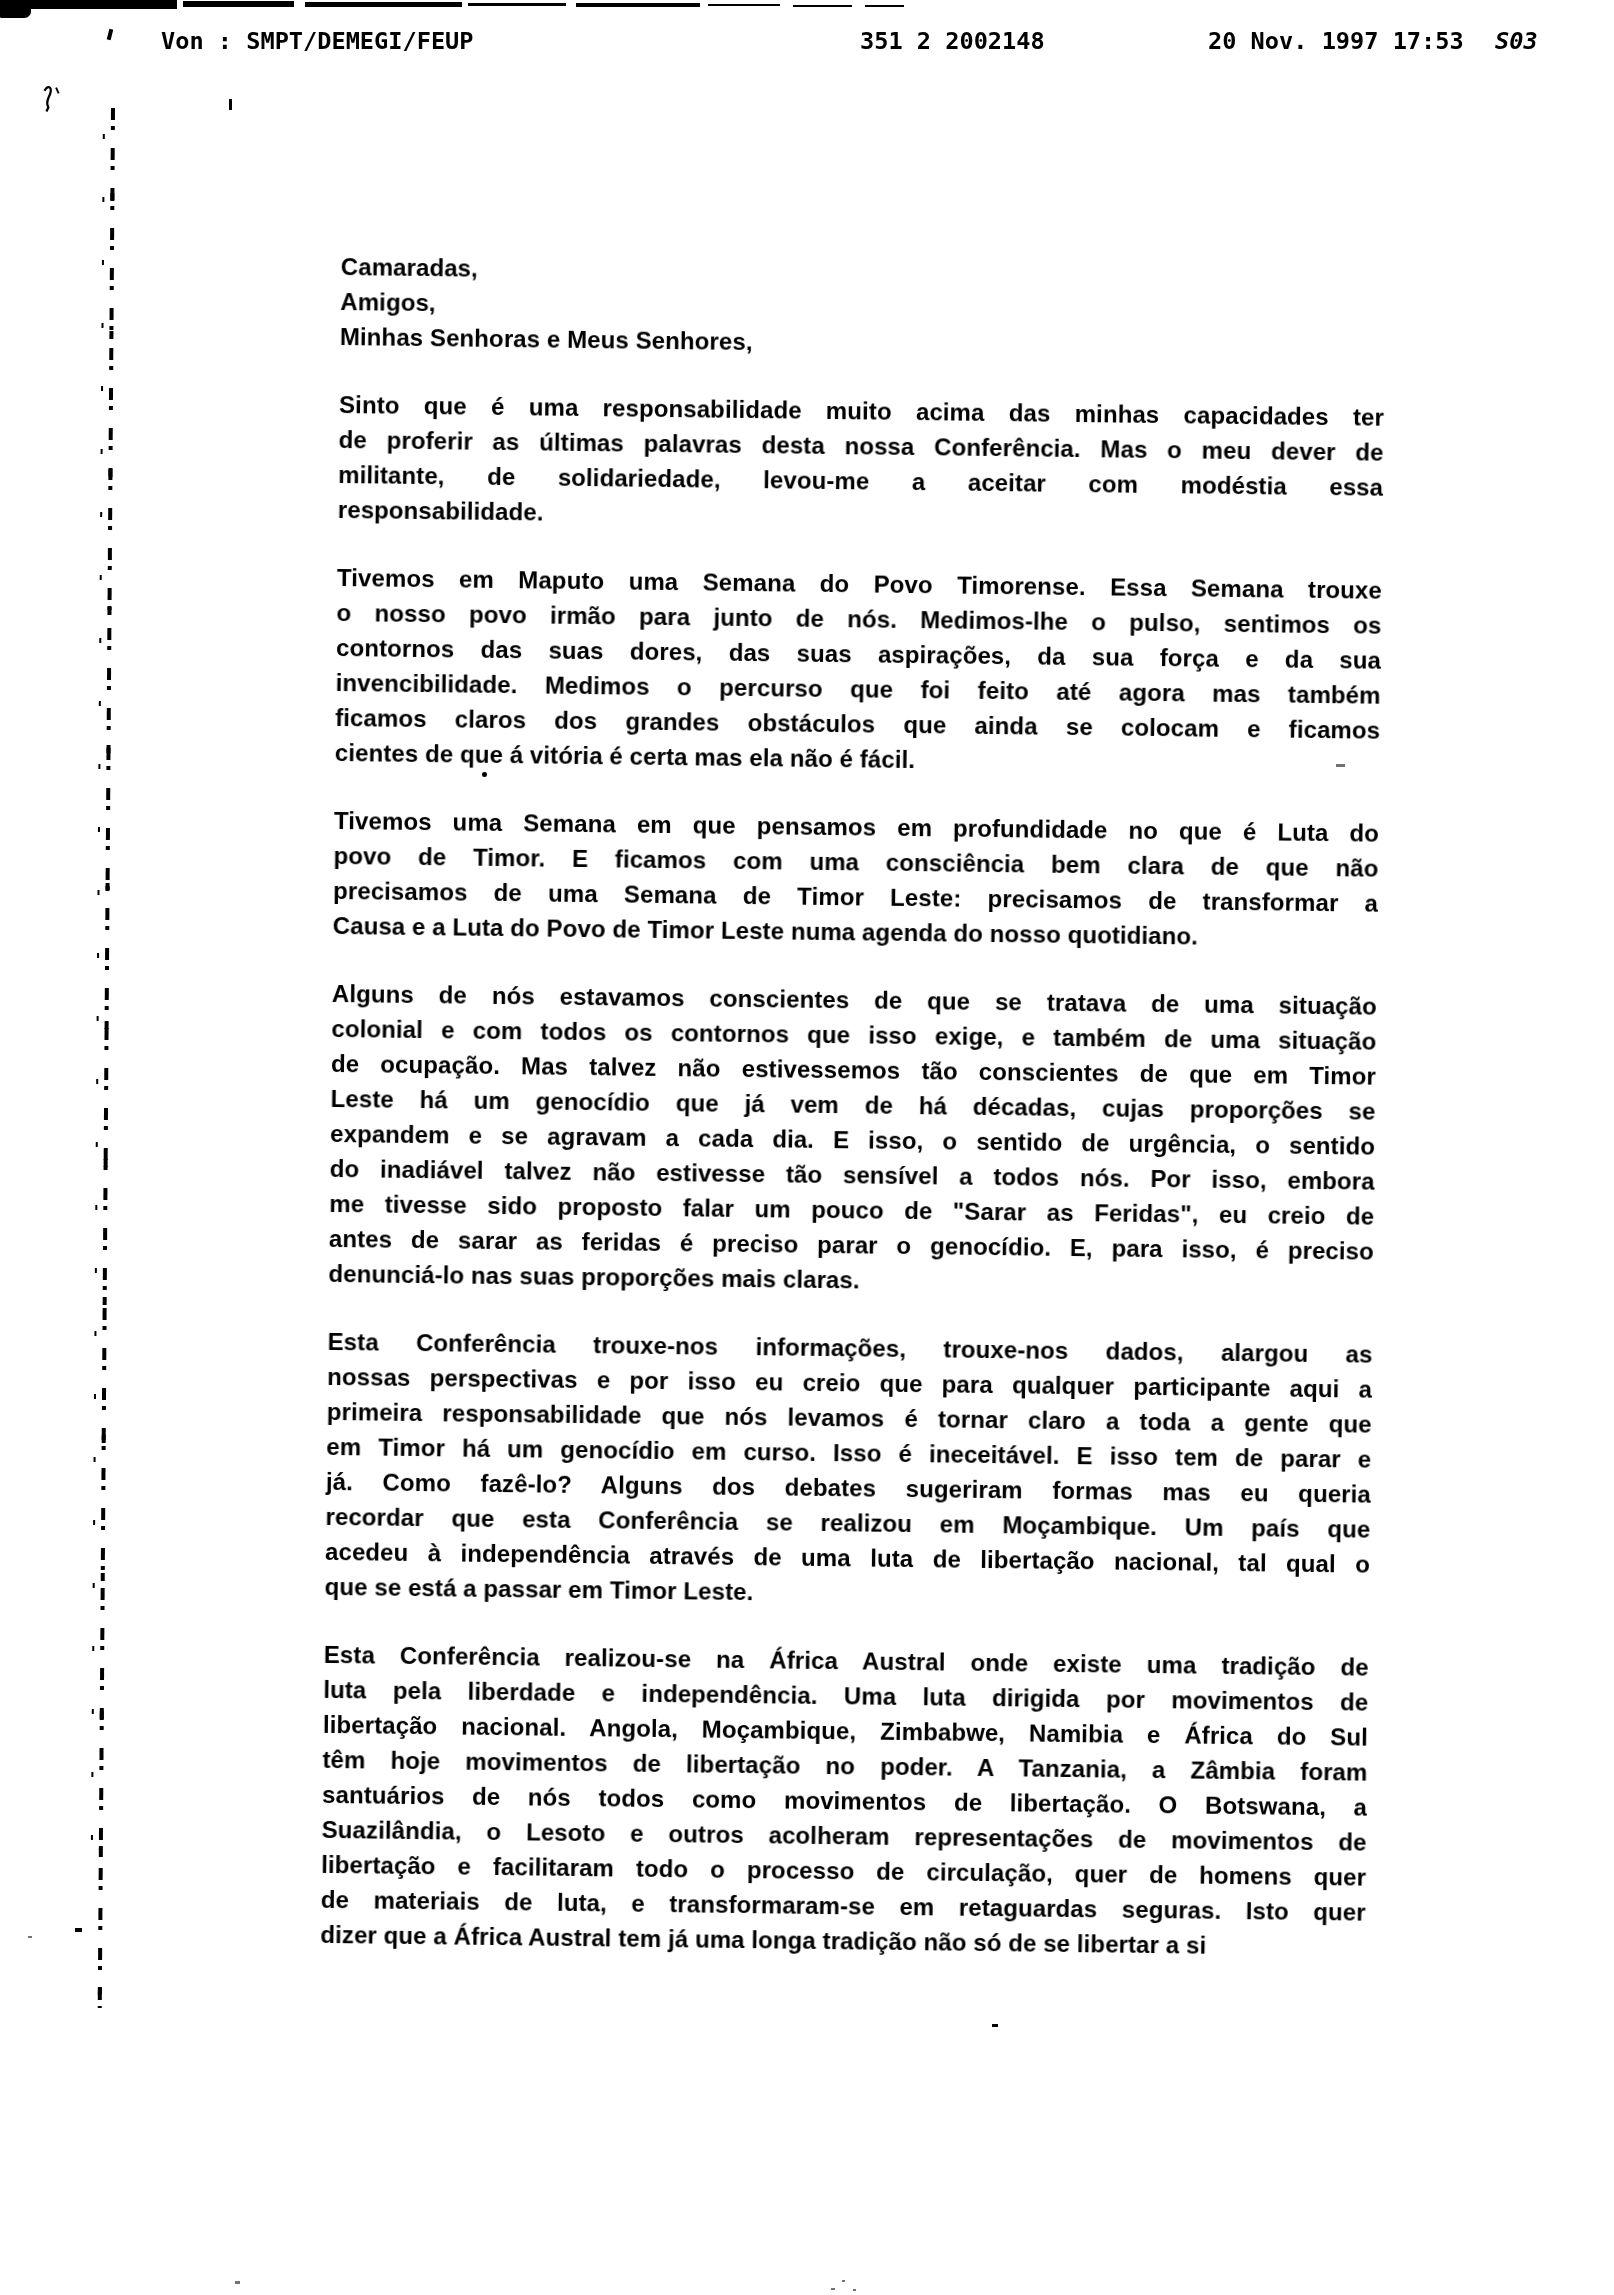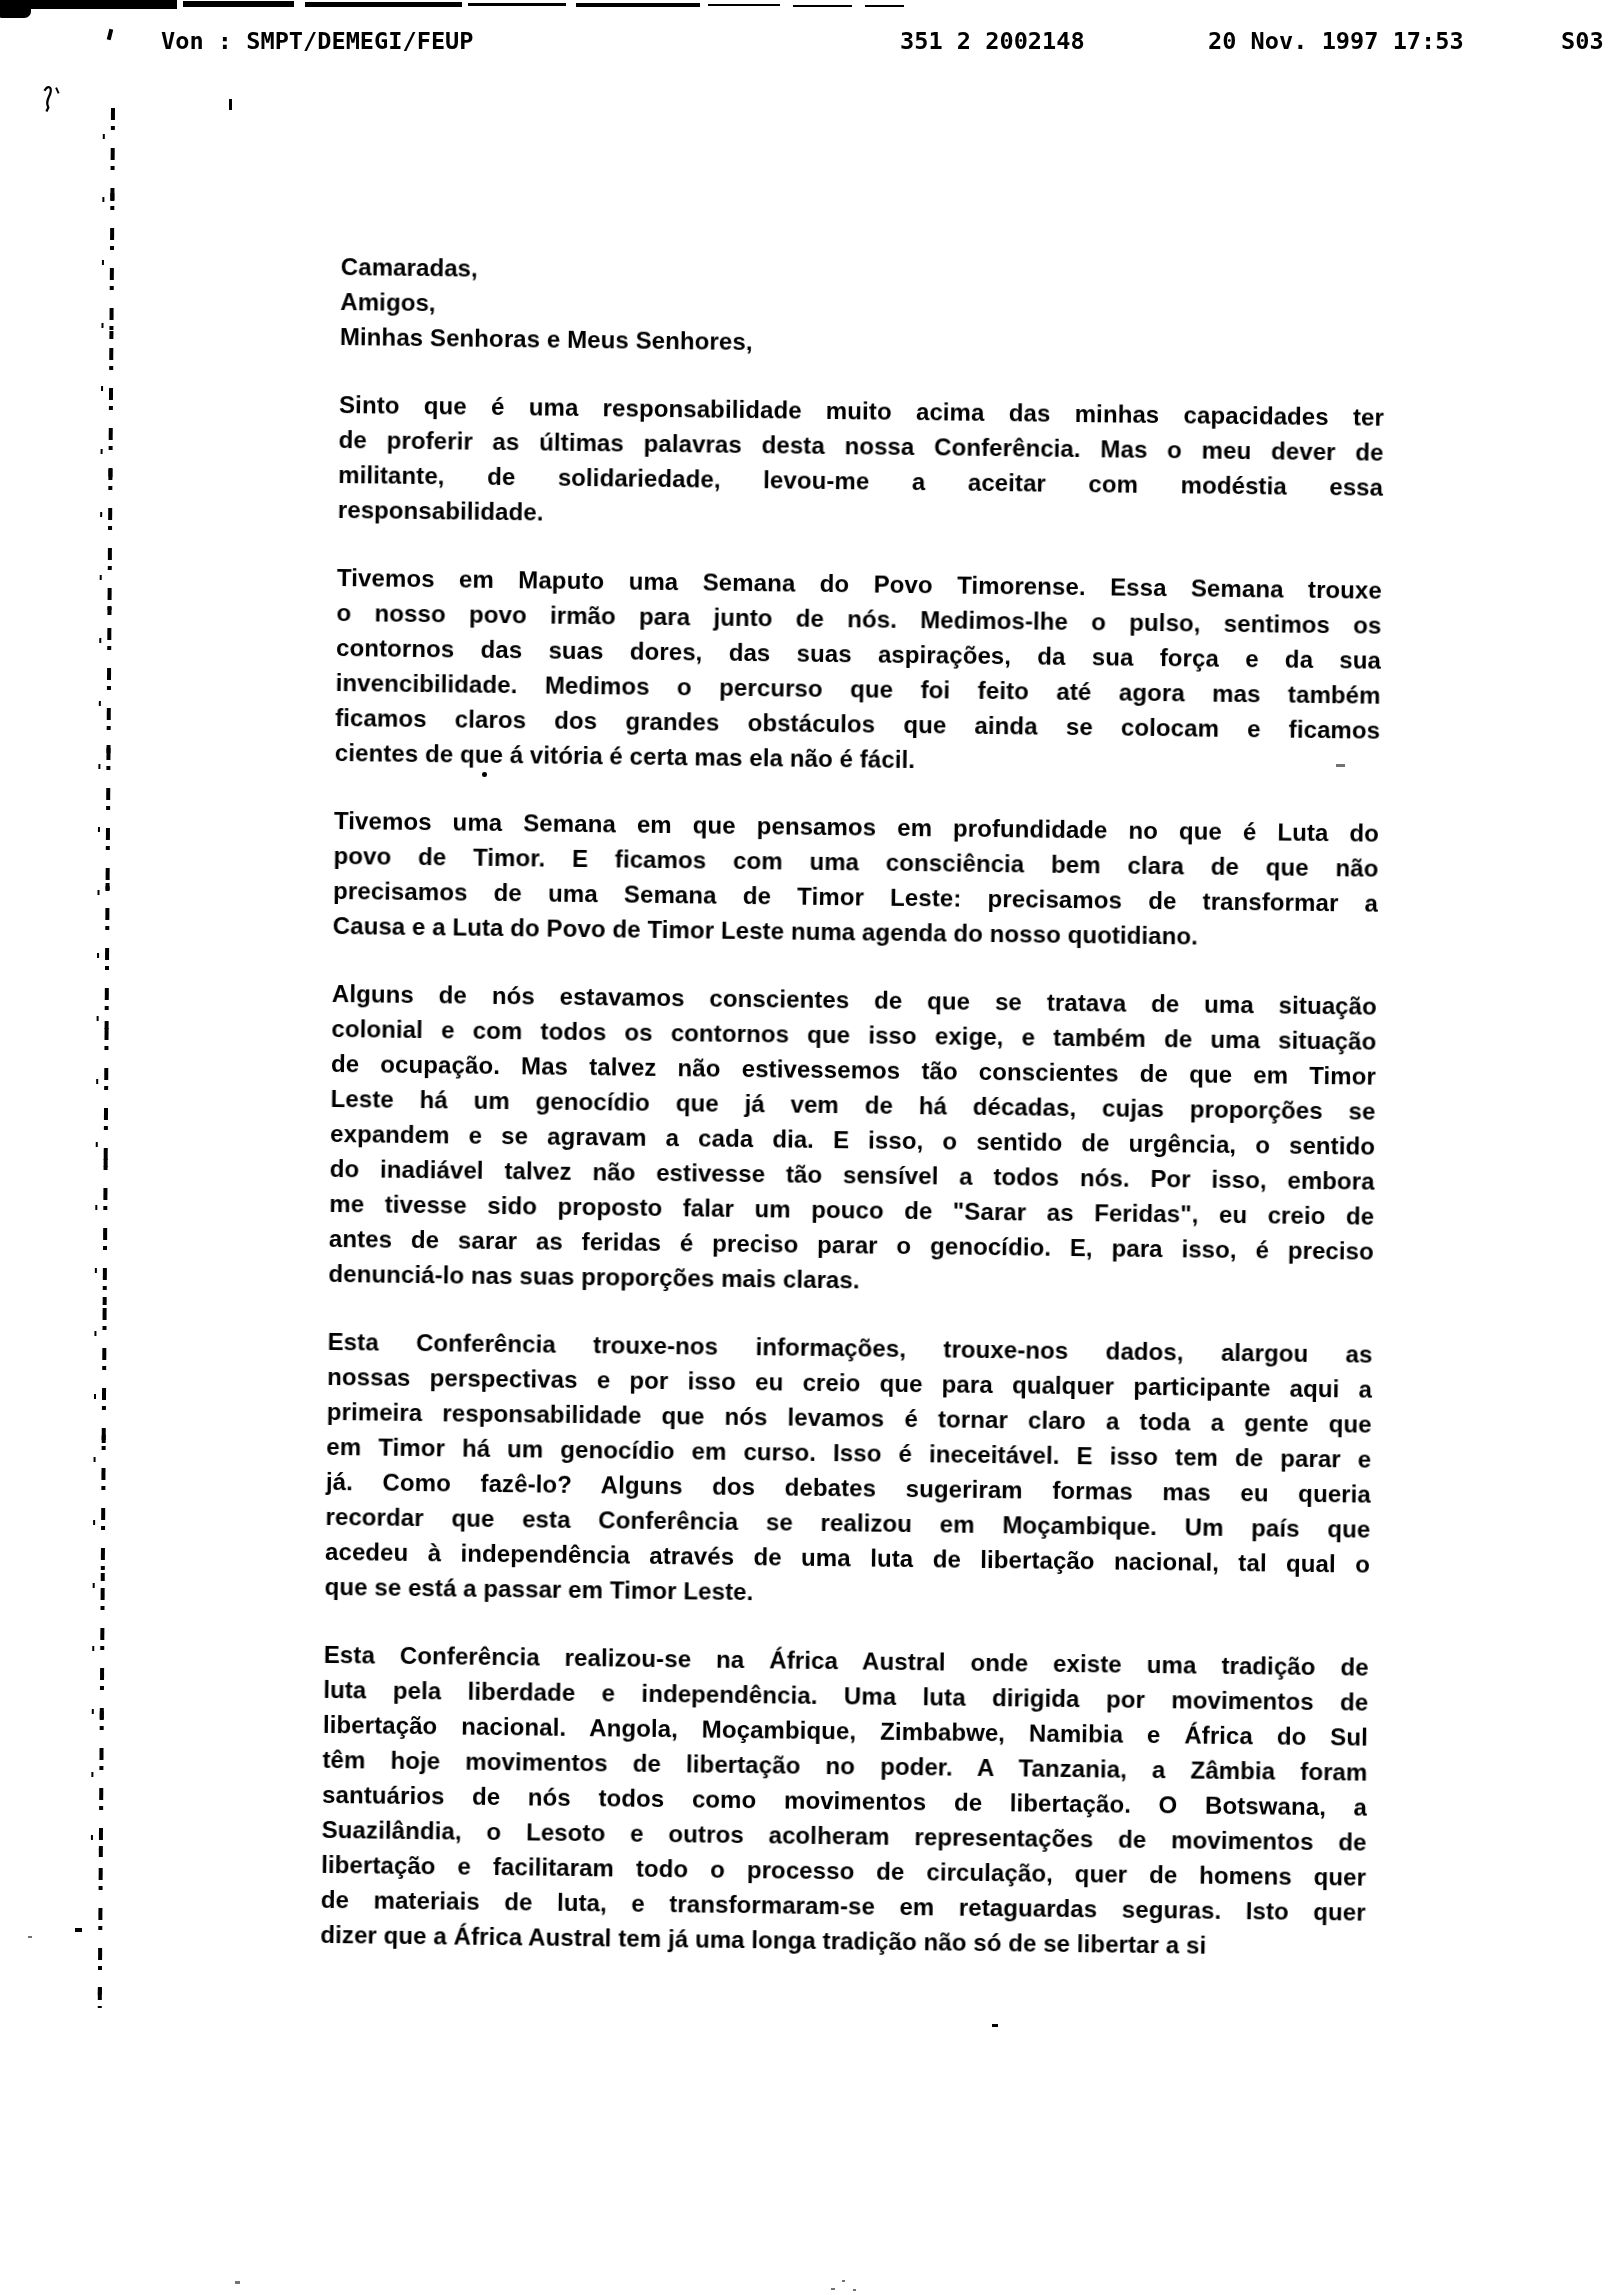--- a/index.html
+++ b/index.html
@@ -13,23 +13,23 @@
   
   .fax-header{
     position:absolute;top:27.5px;left:0;width:1512px;height:33px;
     font-family:"DejaVu Sans Mono",monospace;
     font-weight:700;font-size:23.6px;line-height:26px;color:#0b0b0b;
     filter:blur(0.3px) contrast(2.4);
     white-space:nowrap;
   }
   .fax-header span{position:absolute;top:0;}
   .hdr-sender{left:161px;}
-  .hdr-fax{left:900px;}
+  .hdr-fax{left:860px;}
   .hdr-date{left:1208px;}
-  .hdr-page{left:1561px;}
+  .hdr-page{left:1495px;font-style:italic;}
 
   
   .letter-body{
     position:absolute;left:341px;top:249px;width:1045px;
     font-size:24px;line-height:35px;font-weight:700;color:#000;
     transform:rotate(0.7deg);transform-origin:0 0;
     filter:blur(0.3px) contrast(2.2);
     letter-spacing:0.1px;
   }
   .block{margin:0 0 33px 0;}

